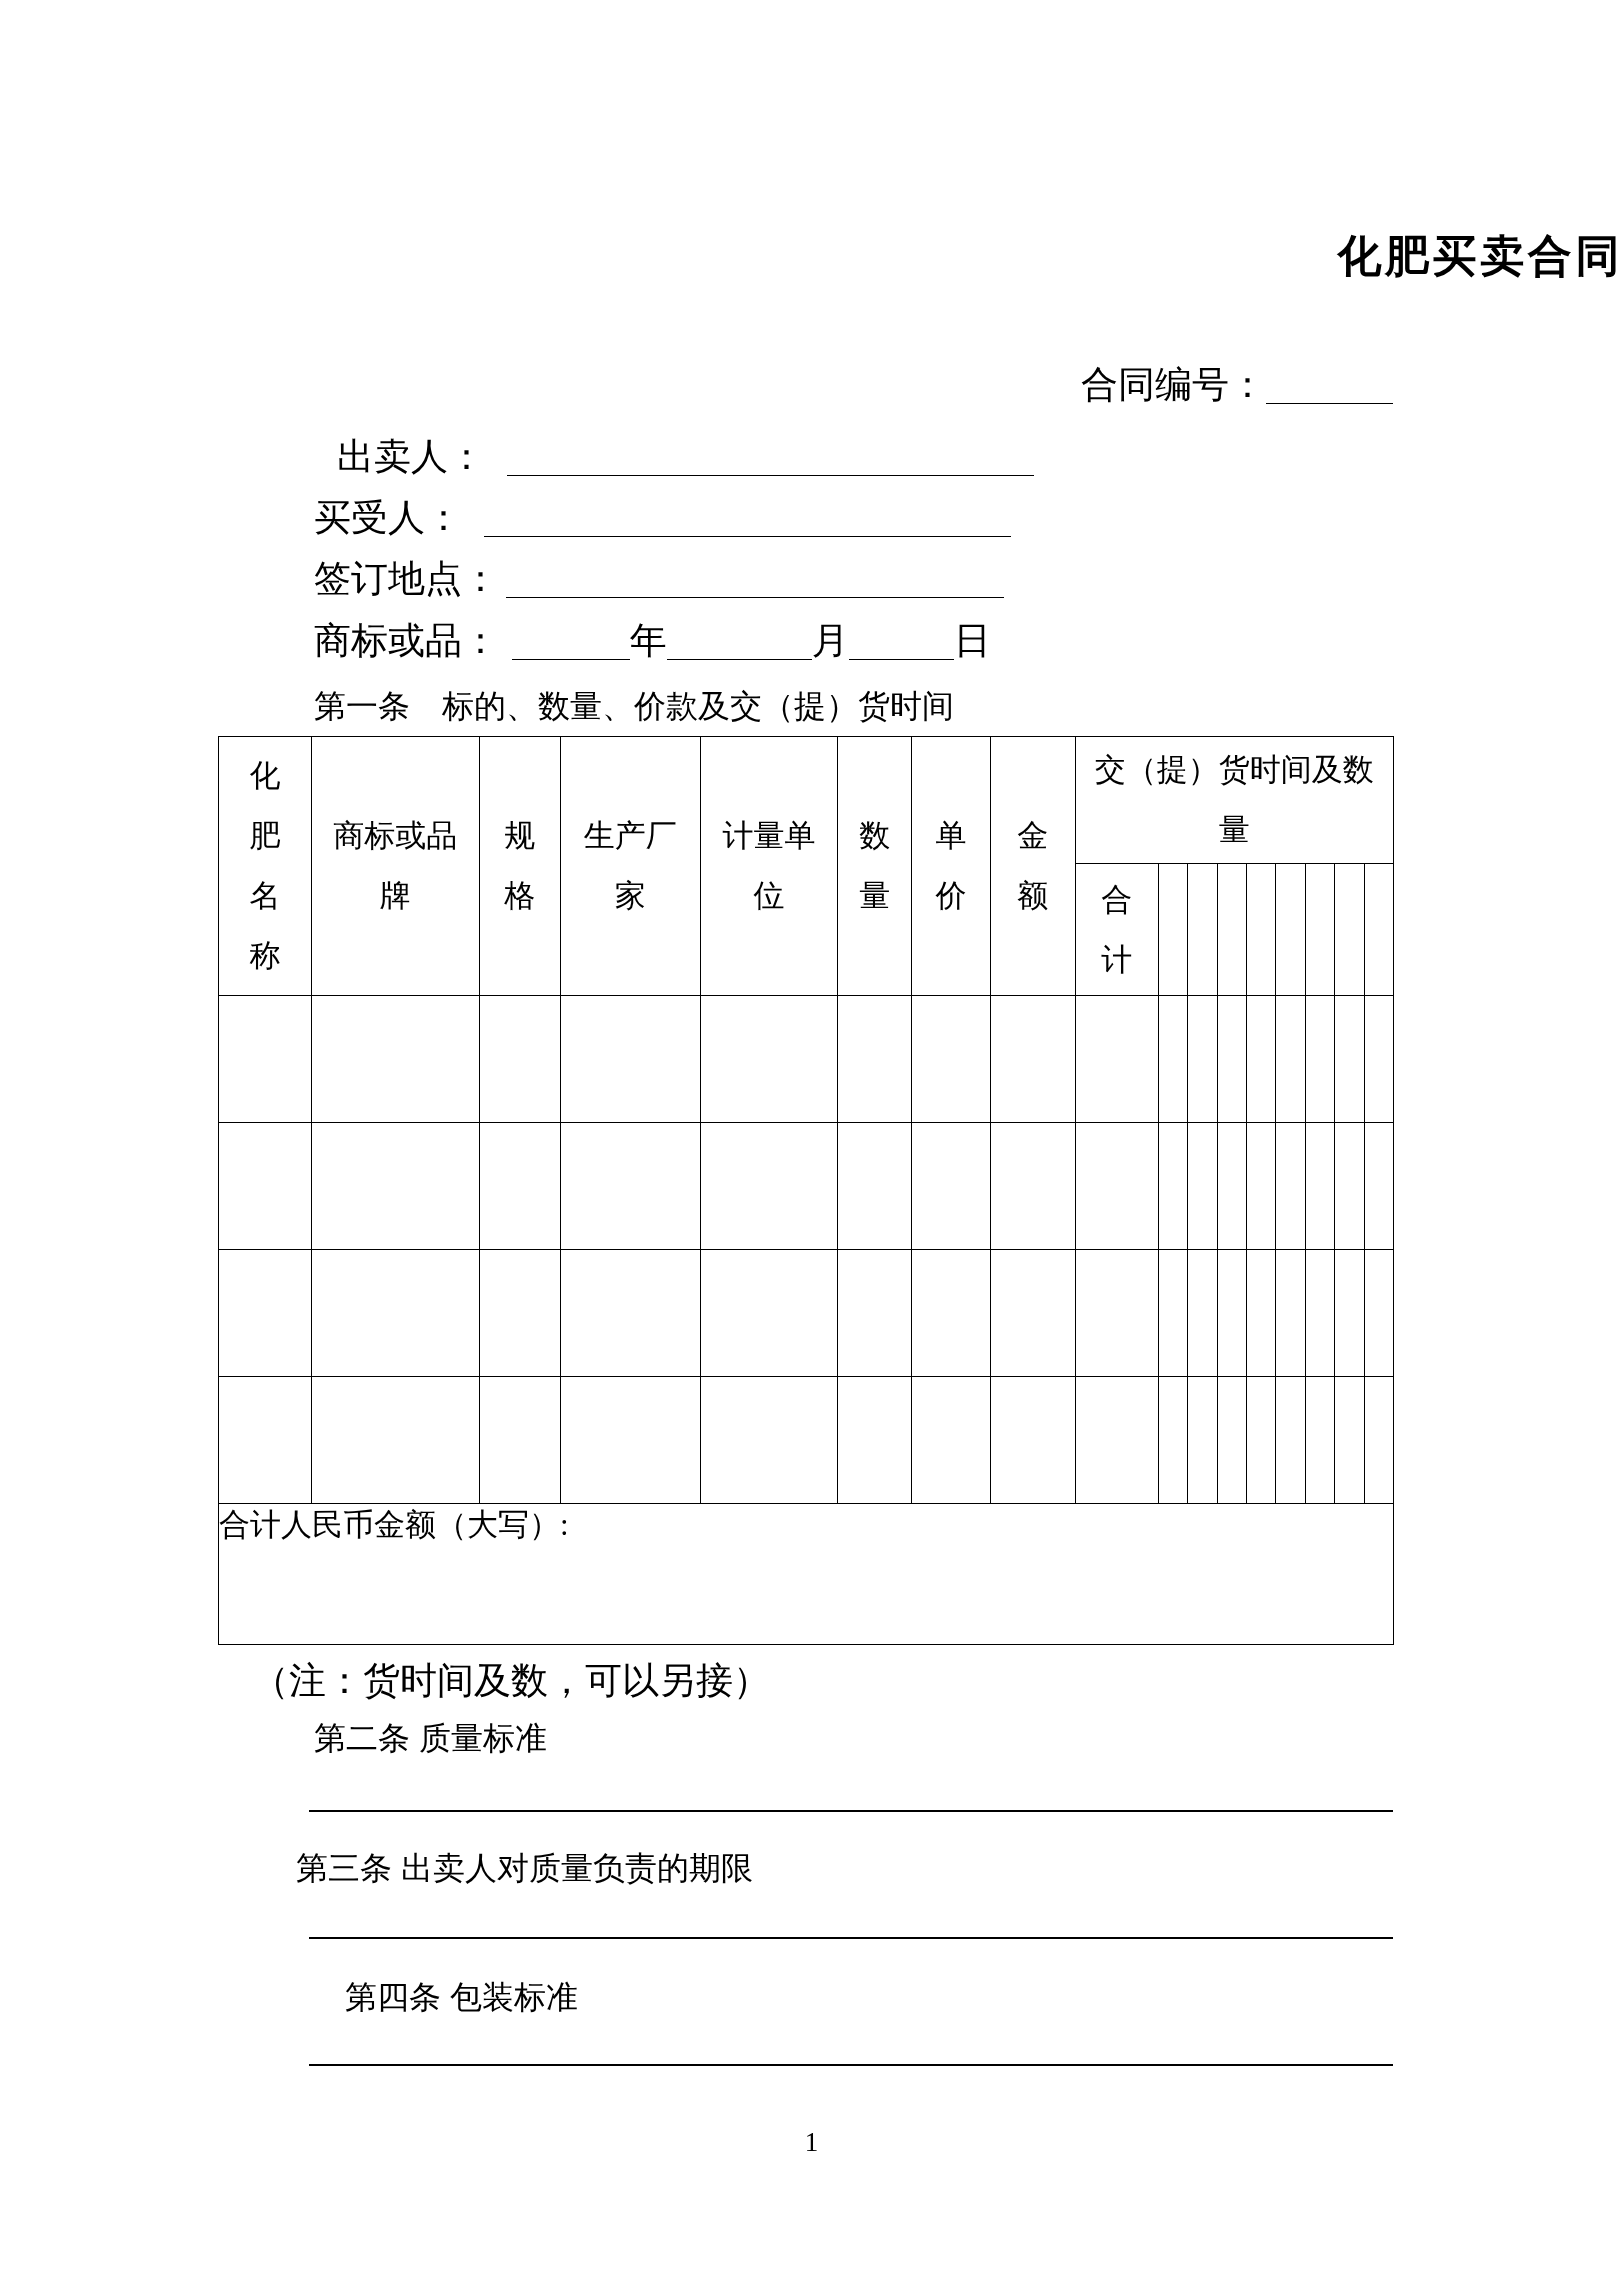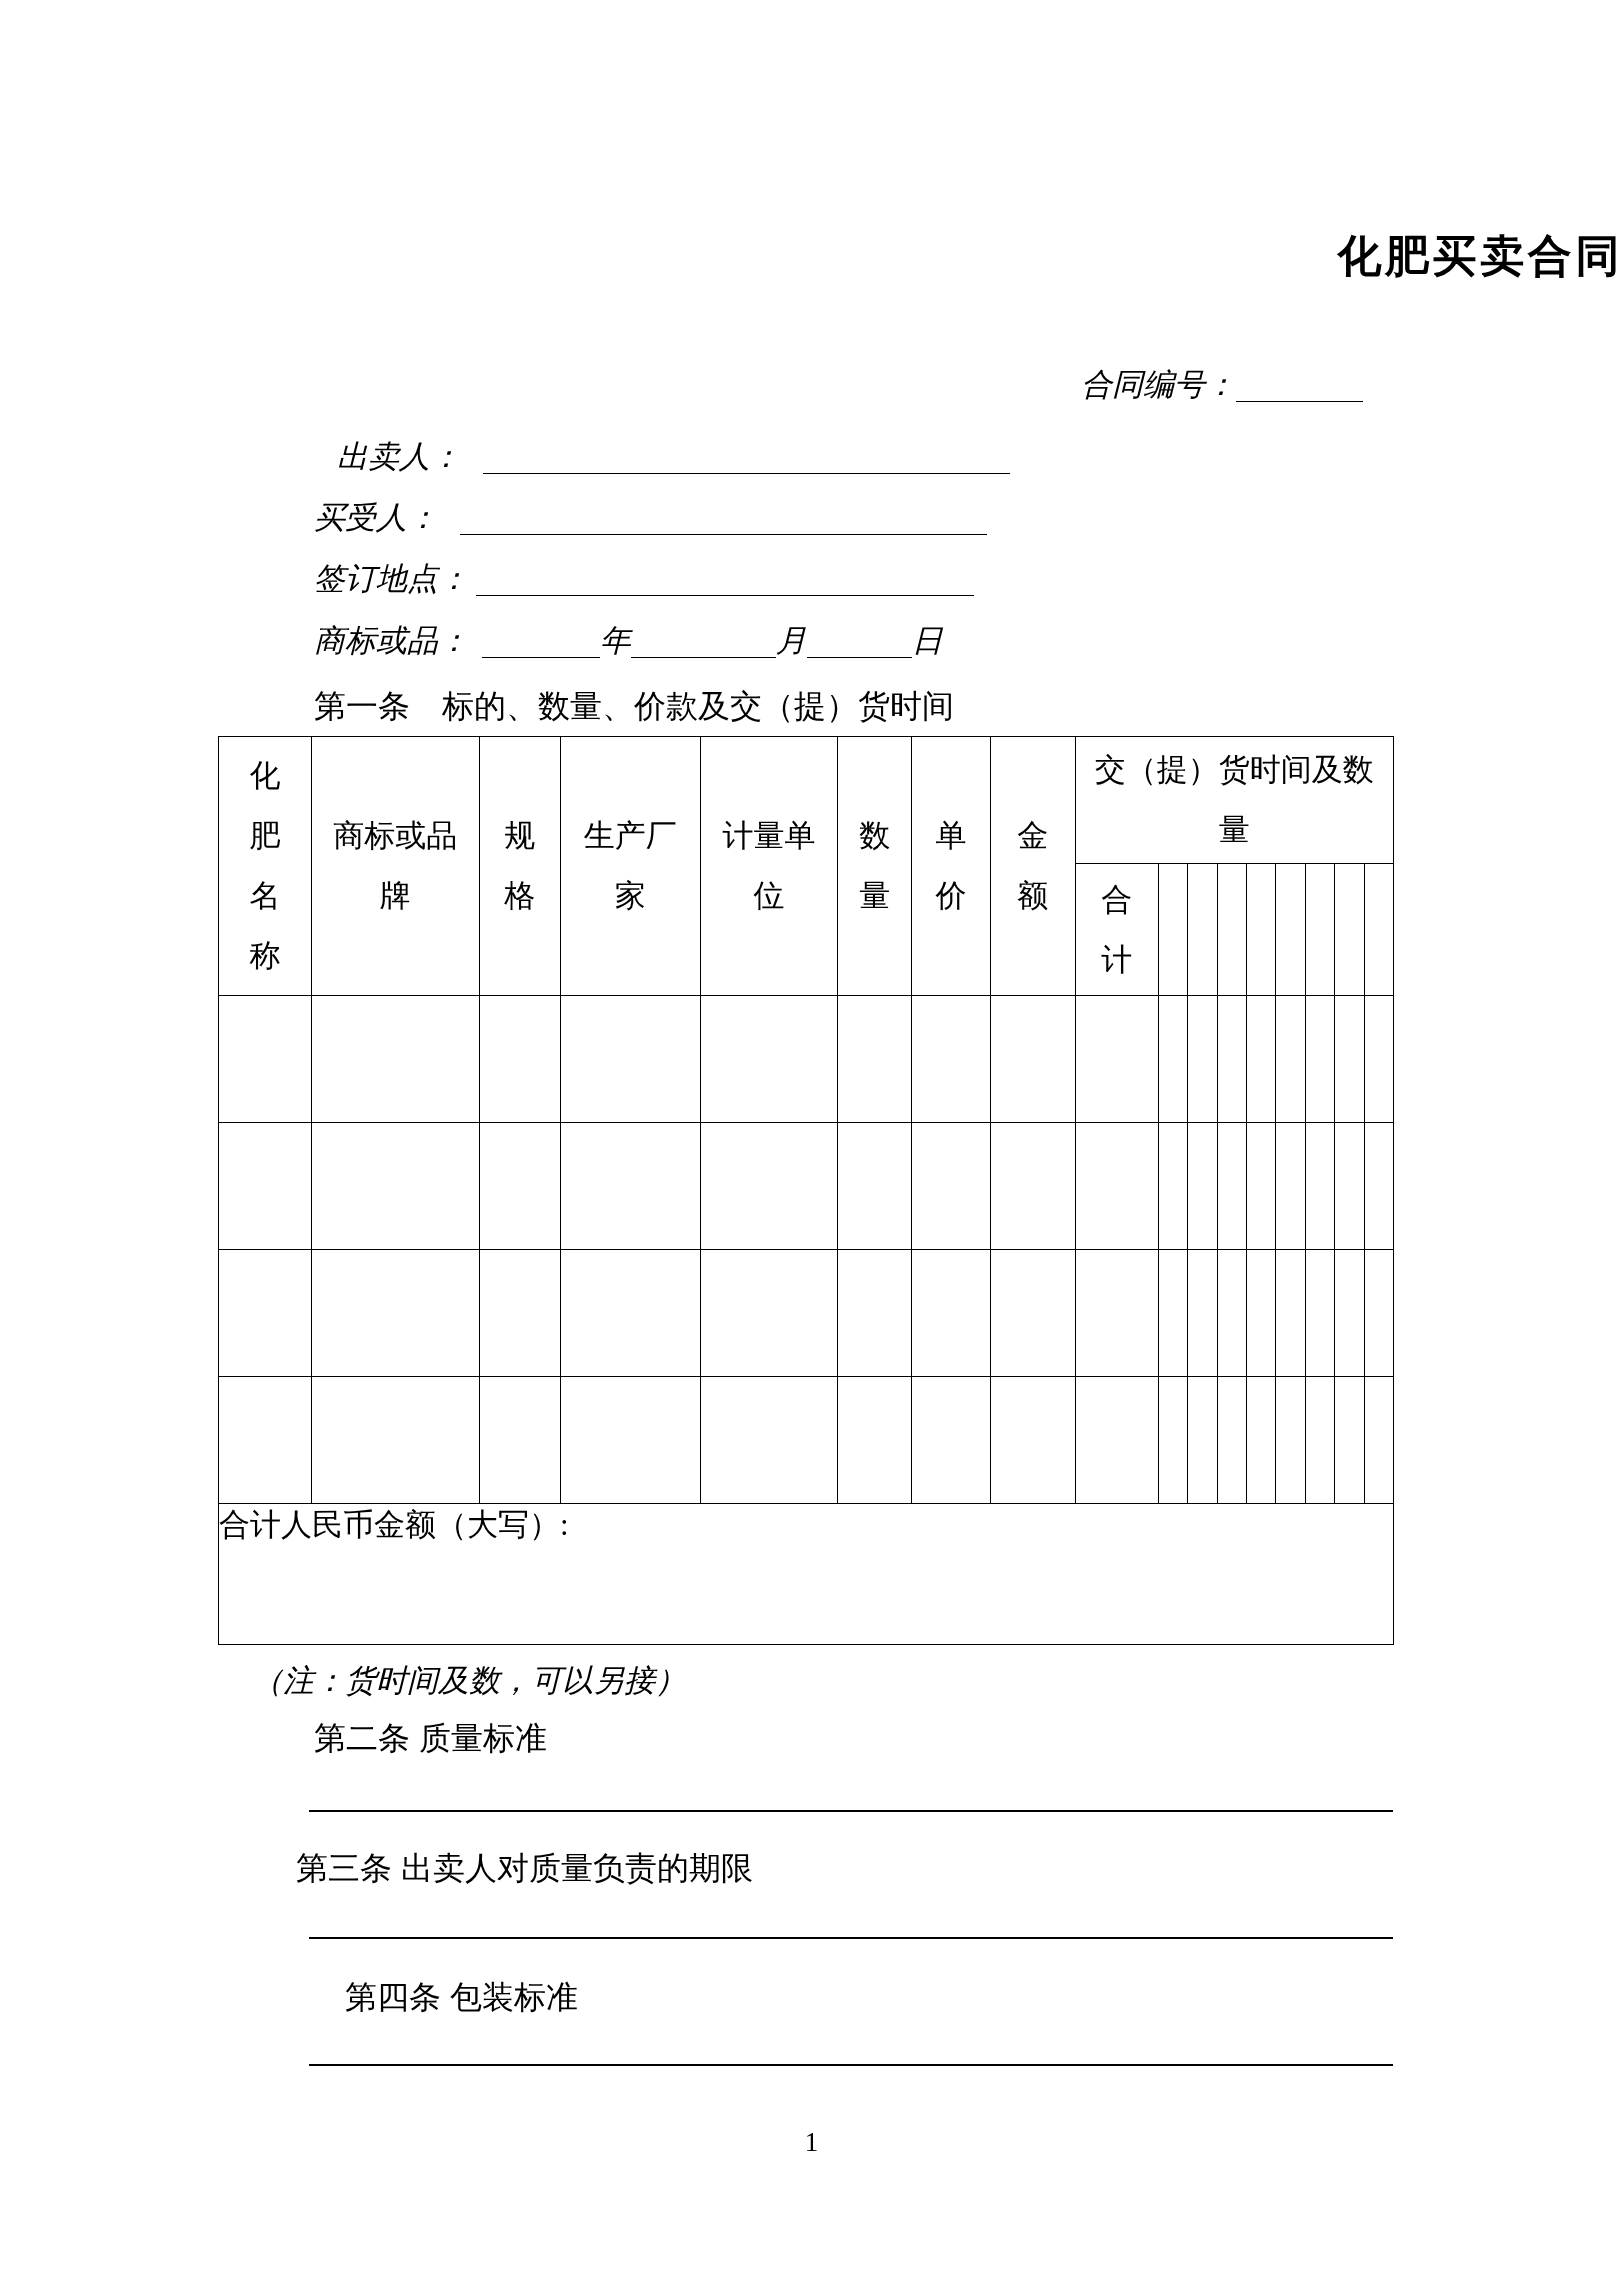--- a/index.html
+++ b/index.html
@@ -12,21 +12,21 @@
   }
   .abs { position: absolute; }
 
   .title {
     top: 227px; left: 0; width: 1623px;
     text-align: right;
     font-size: 44px; font-weight: bold;
     letter-spacing: 3.6px;
   }
 
-  .text-line { font-size: 31px; line-height: 45px; white-space: nowrap; font-style: italic; }
+  .text-line { font-size: 37px; line-height: 45px; white-space: nowrap; }
 
   .contract-no { top: 362px; left: 1081px; }
 
   .form-seller { top: 434px; left: 314px; margin-left: 23px; }
   .form-buyer  { top: 495px; left: 314px; }
   .form-place  { top: 556px; left: 314px; text-align: right; }
   .form-time   { top: 618px; left: 314px; }
 
   .blank {
     display: inline-block;

